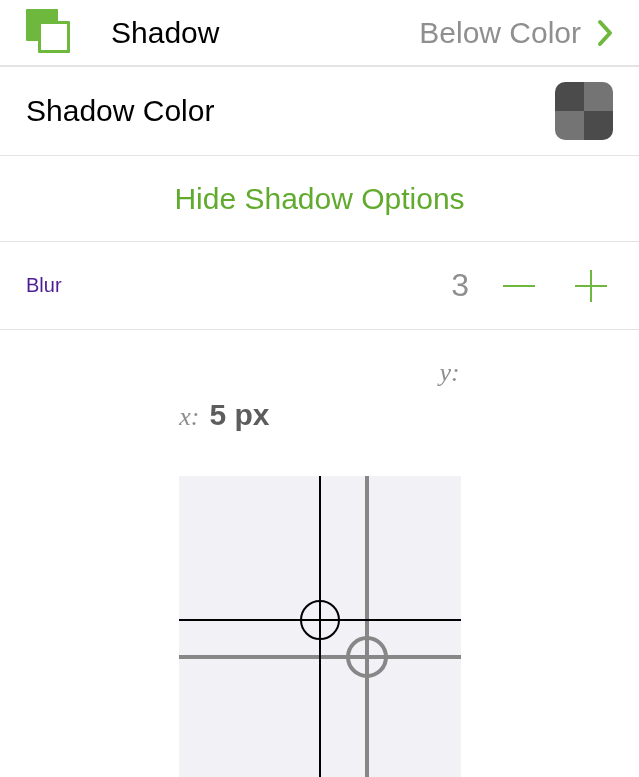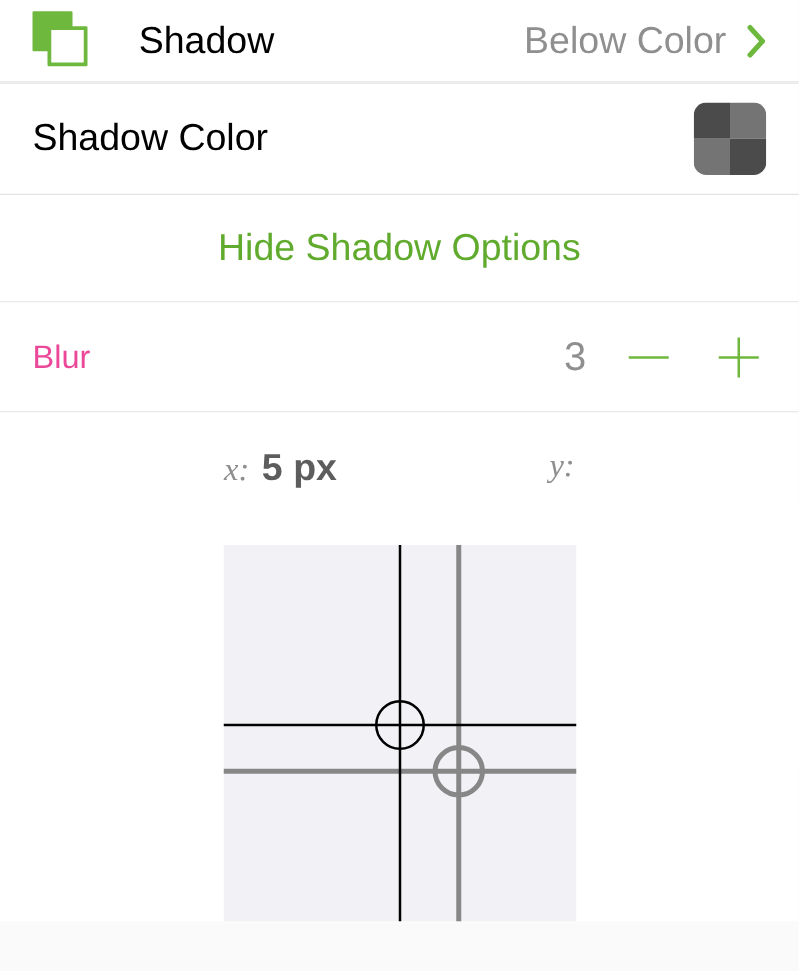--- a/index.html
+++ b/index.html
@@ -94,22 +94,22 @@
     }
     .color-swatch div:nth-child(1){background:#4b4b4b;}
     .color-swatch div:nth-child(2){background:#747474;}
     .color-swatch div:nth-child(3){background:#747474;}
     .color-swatch div:nth-child(4){background:#4b4b4b;}
     .hide-link {
       font-size: 30px;
       color: #60ab2e;
     }
     .blur-label {
-      font-size: 26px;
-      color: #ec4899;
+      font-size: 20px;
+      color: #4c1d95;
     }
     .blur-value {
       font-size: 32px;
       color: #8f8f8f;
       margin-right: 28px;
     }
     .stepper-btn {
       width: 44px;
       height: 44px;
       display: flex;
@@ -137,20 +137,21 @@
     .xy-axis {
       font-family: Georgia, "Times New Roman", serif;
       font-style: italic;
       font-size: 26px;
       color: #8e8e8e;
     }
     .xy-value {
       font-size: 30px;
       font-weight: 600;
       color: #5d5d5d;
+      margin-top: 40px;
     }
     .grid-wrap {
       display: flex;
       justify-content: center;
     }
     .offset-grid {
       width: 282px;
       height: 301px;
       background: #f2f1f5;
       position: relative;

